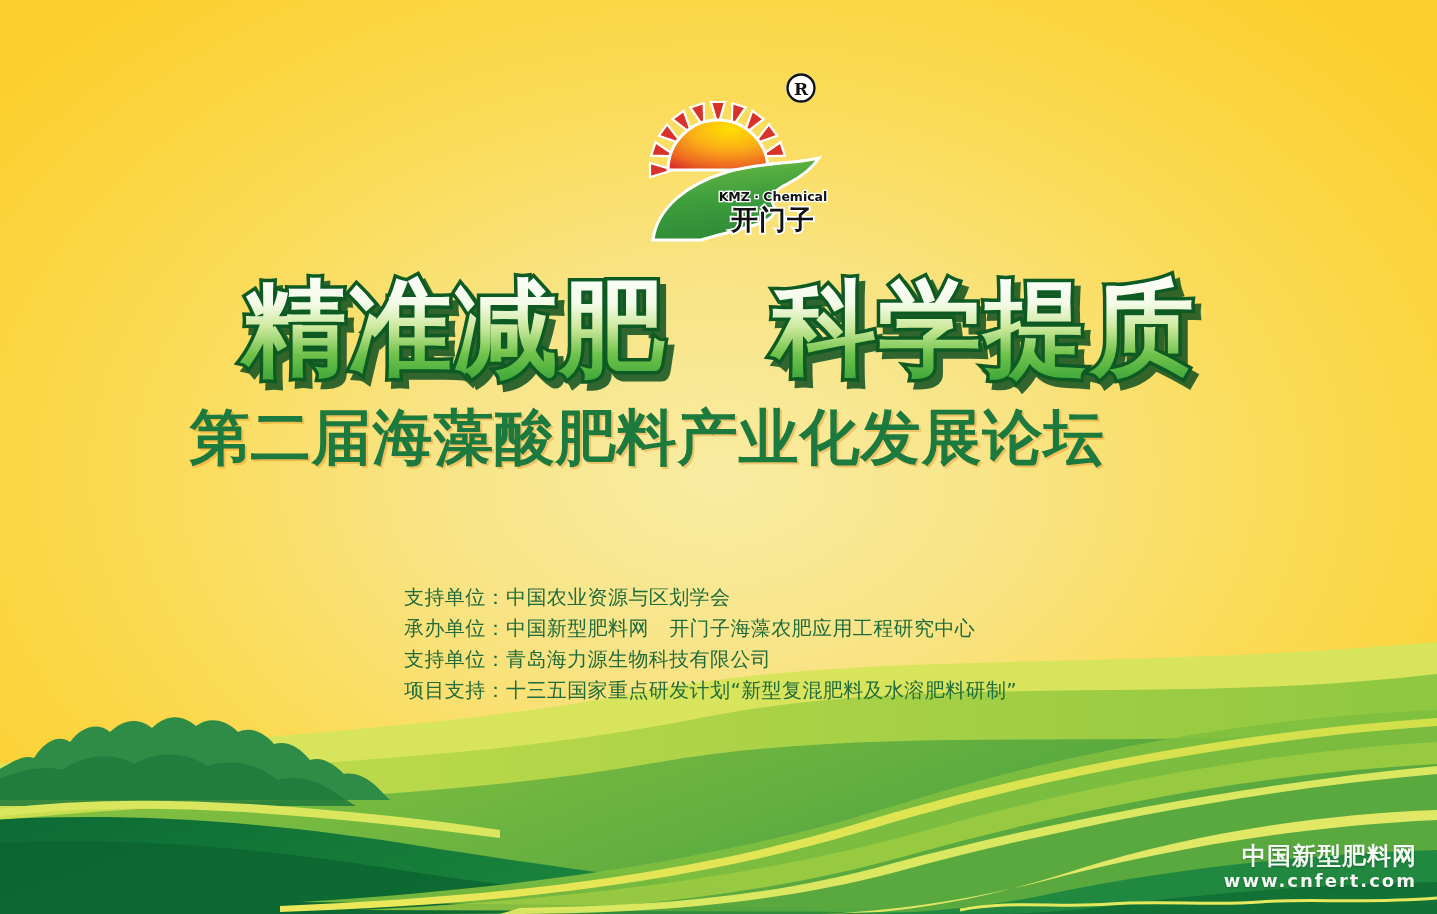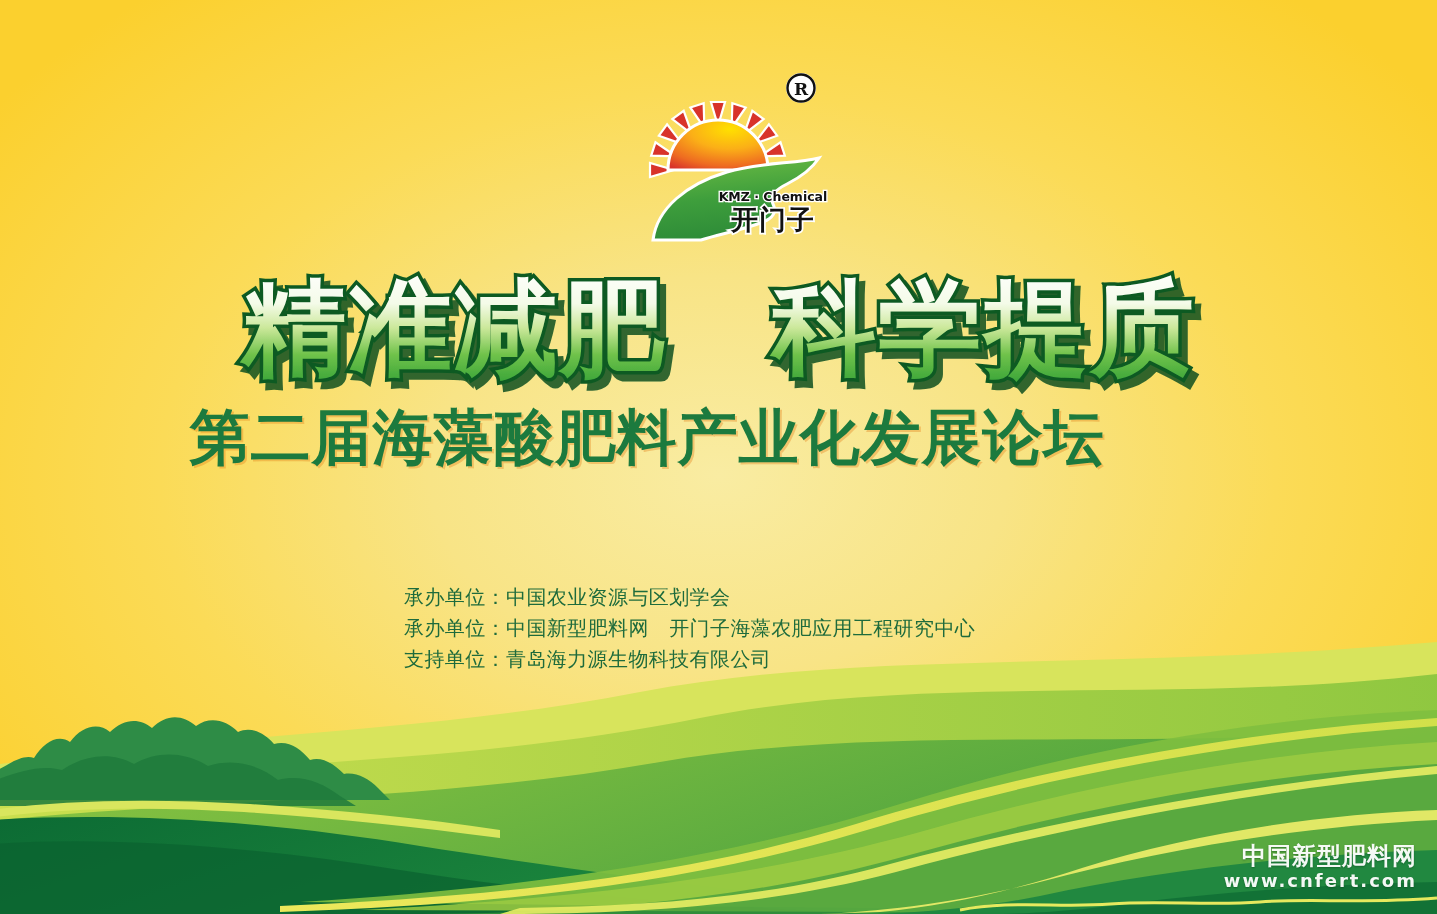--- a/index.html
+++ b/index.html
@@ -211,23 +211,24 @@
           <feDropShadow dx="6" dy="7" stdDeviation="0" flood-color="#0B4F22" flood-opacity="0.85"></feDropShadow>
         </filter>
       </defs>
       <text x="530" y="102" text-anchor="middle" font-family="'DejaVu Sans','Liberation Sans',sans-serif" font-size="104" font-weight="bold" letter-spacing="2" fill="url(#hlGrad)" stroke="#0C5A23" stroke-width="7" paint-order="stroke" filter="url(#hlShadow)">精准减肥　科学提质</text>
     </svg>
   </div>
 
   <div class="title-line2">第二届海藻酸肥料产业化发展论坛</div>
 
   <div class="details">
-    <div class="row">承办单位：中国农业资源与区划学会</div>
+    <div class="row">支持单位：中国农业资源与区划学会</div>
     <div class="row">承办单位：中国新型肥料网　开门子海藻农肥应用工程研究中心</div>
     <div class="row">支持单位：青岛海力源生物科技有限公司</div>
+    <div class="row">项目支持：十三五国家重点研发计划“新型复混肥料及水溶肥料研制”</div>
   </div>
 
   <div class="watermark">
     <div class="wm-cn">中国新型肥料网</div>
     <div class="wm-url">www.cnfert.com</div>
   </div>
 
 </div>
 
 </body></html>

